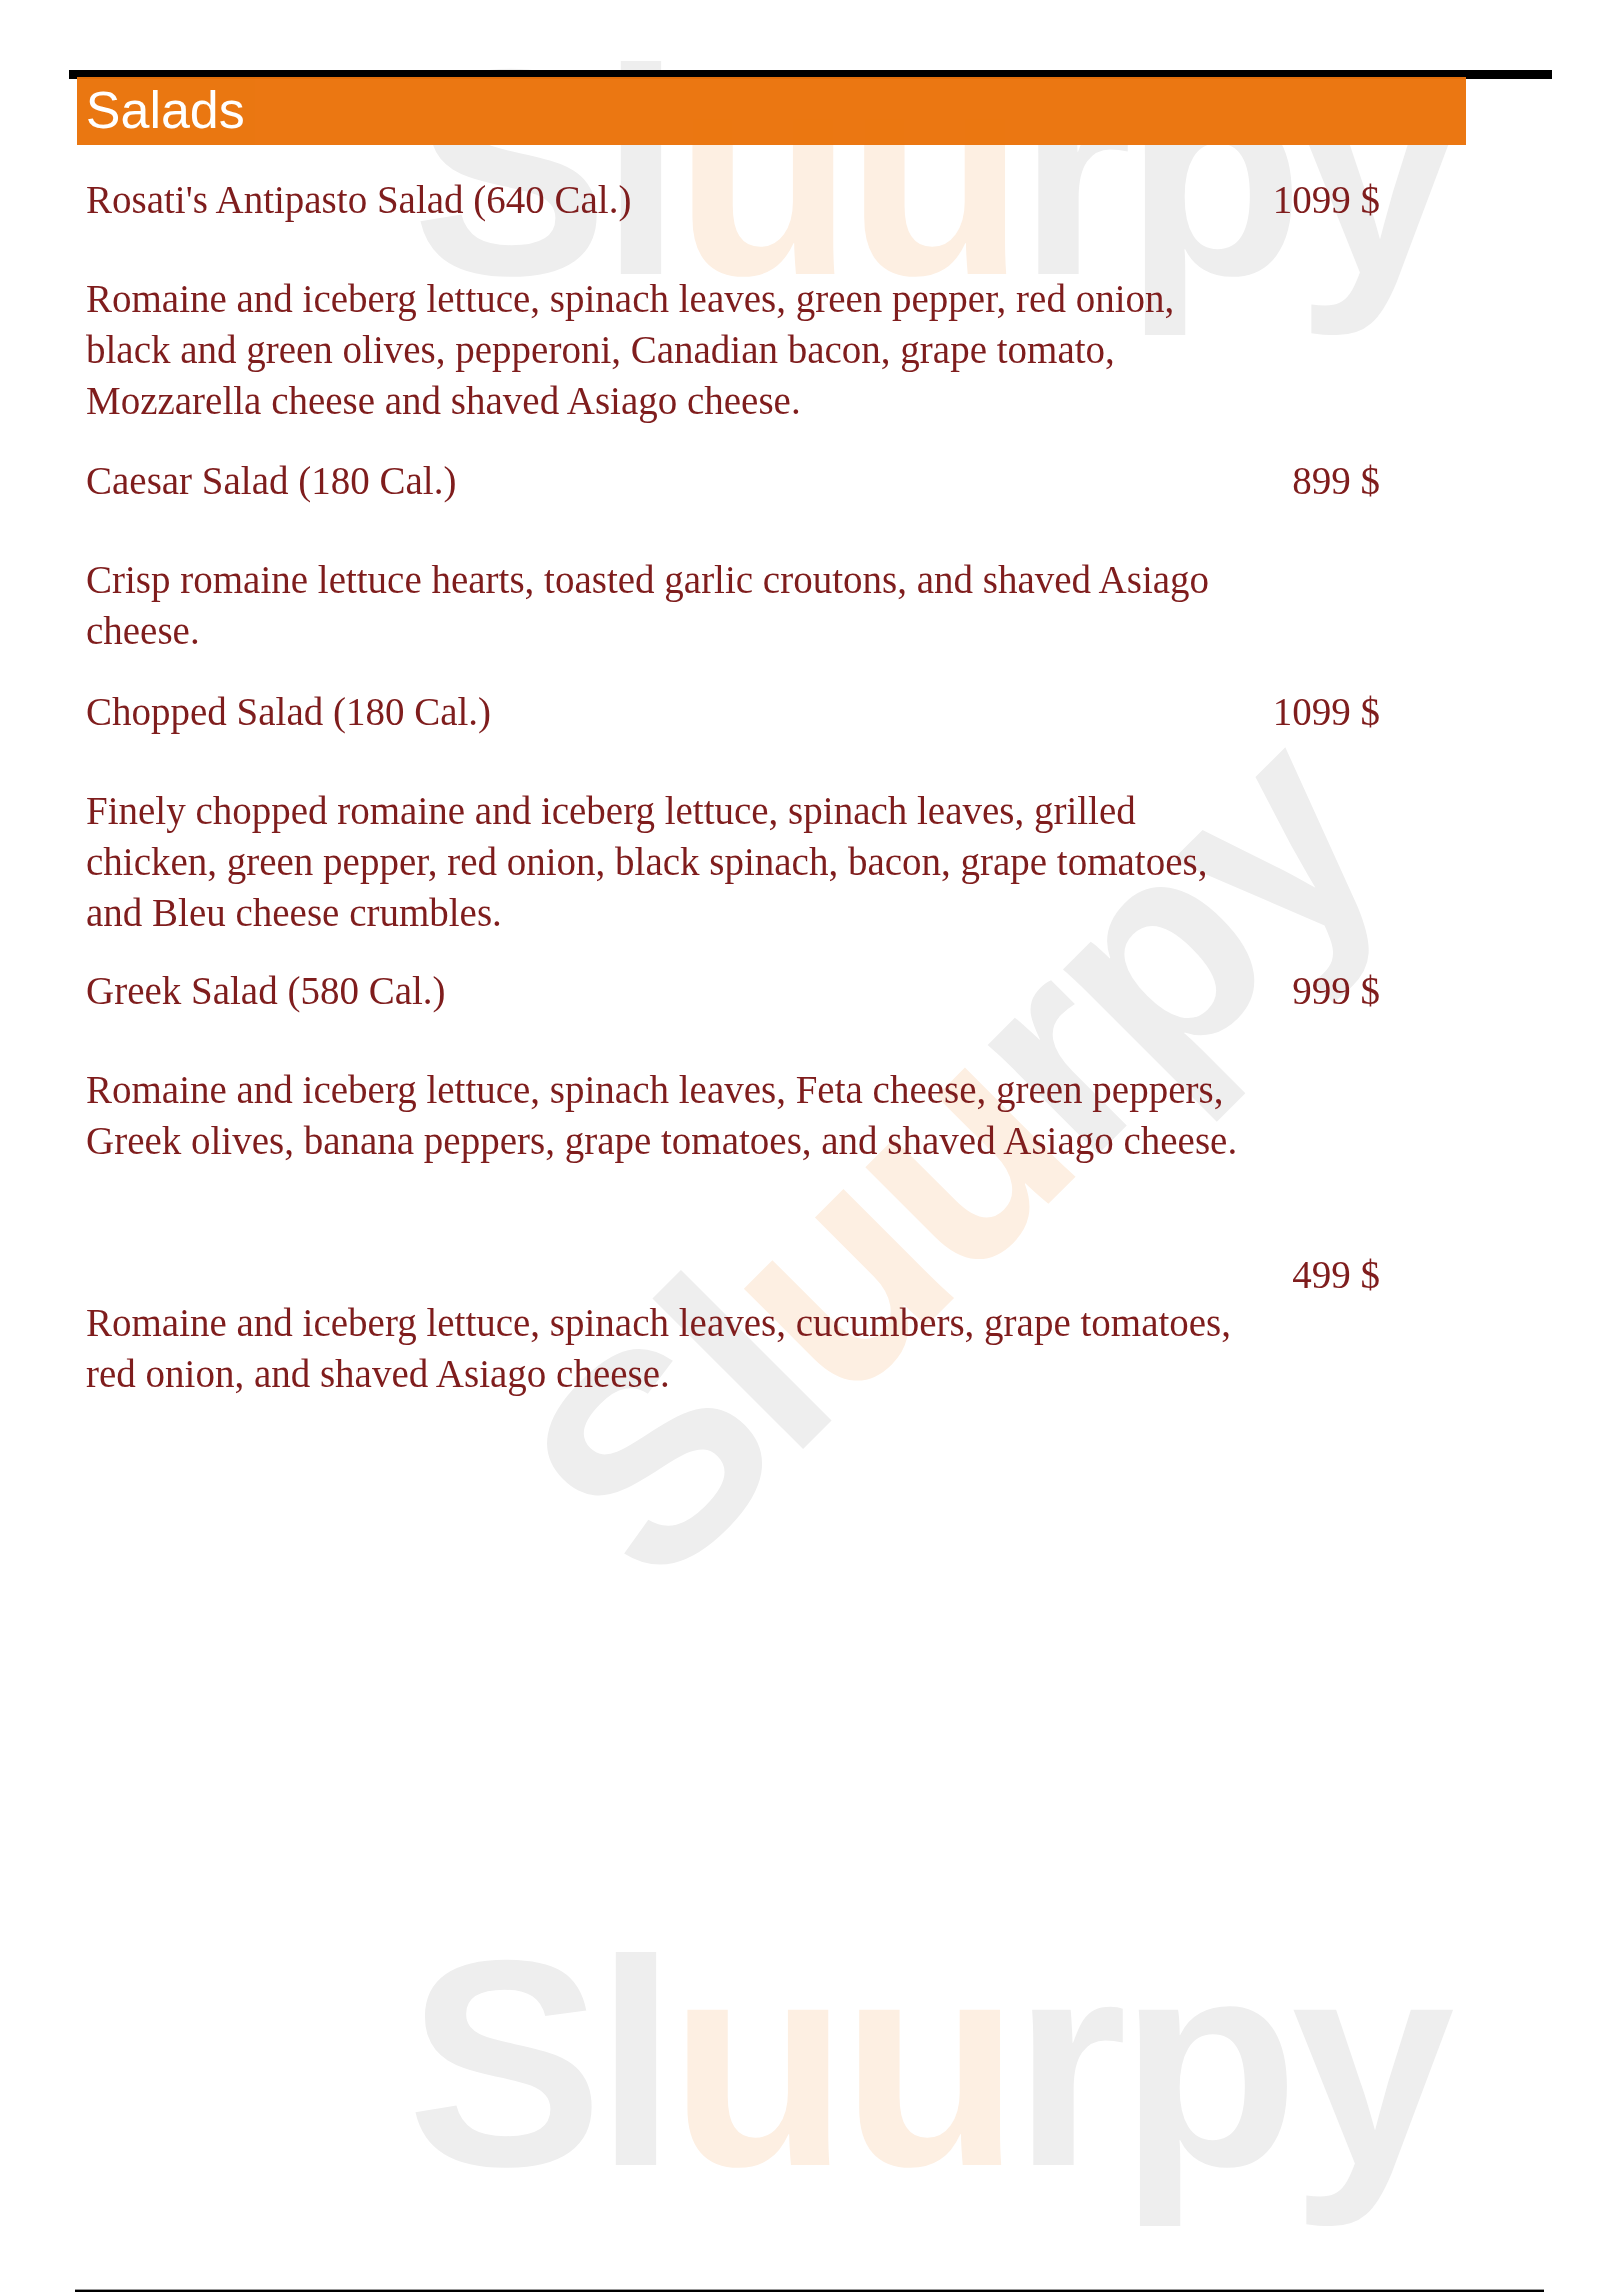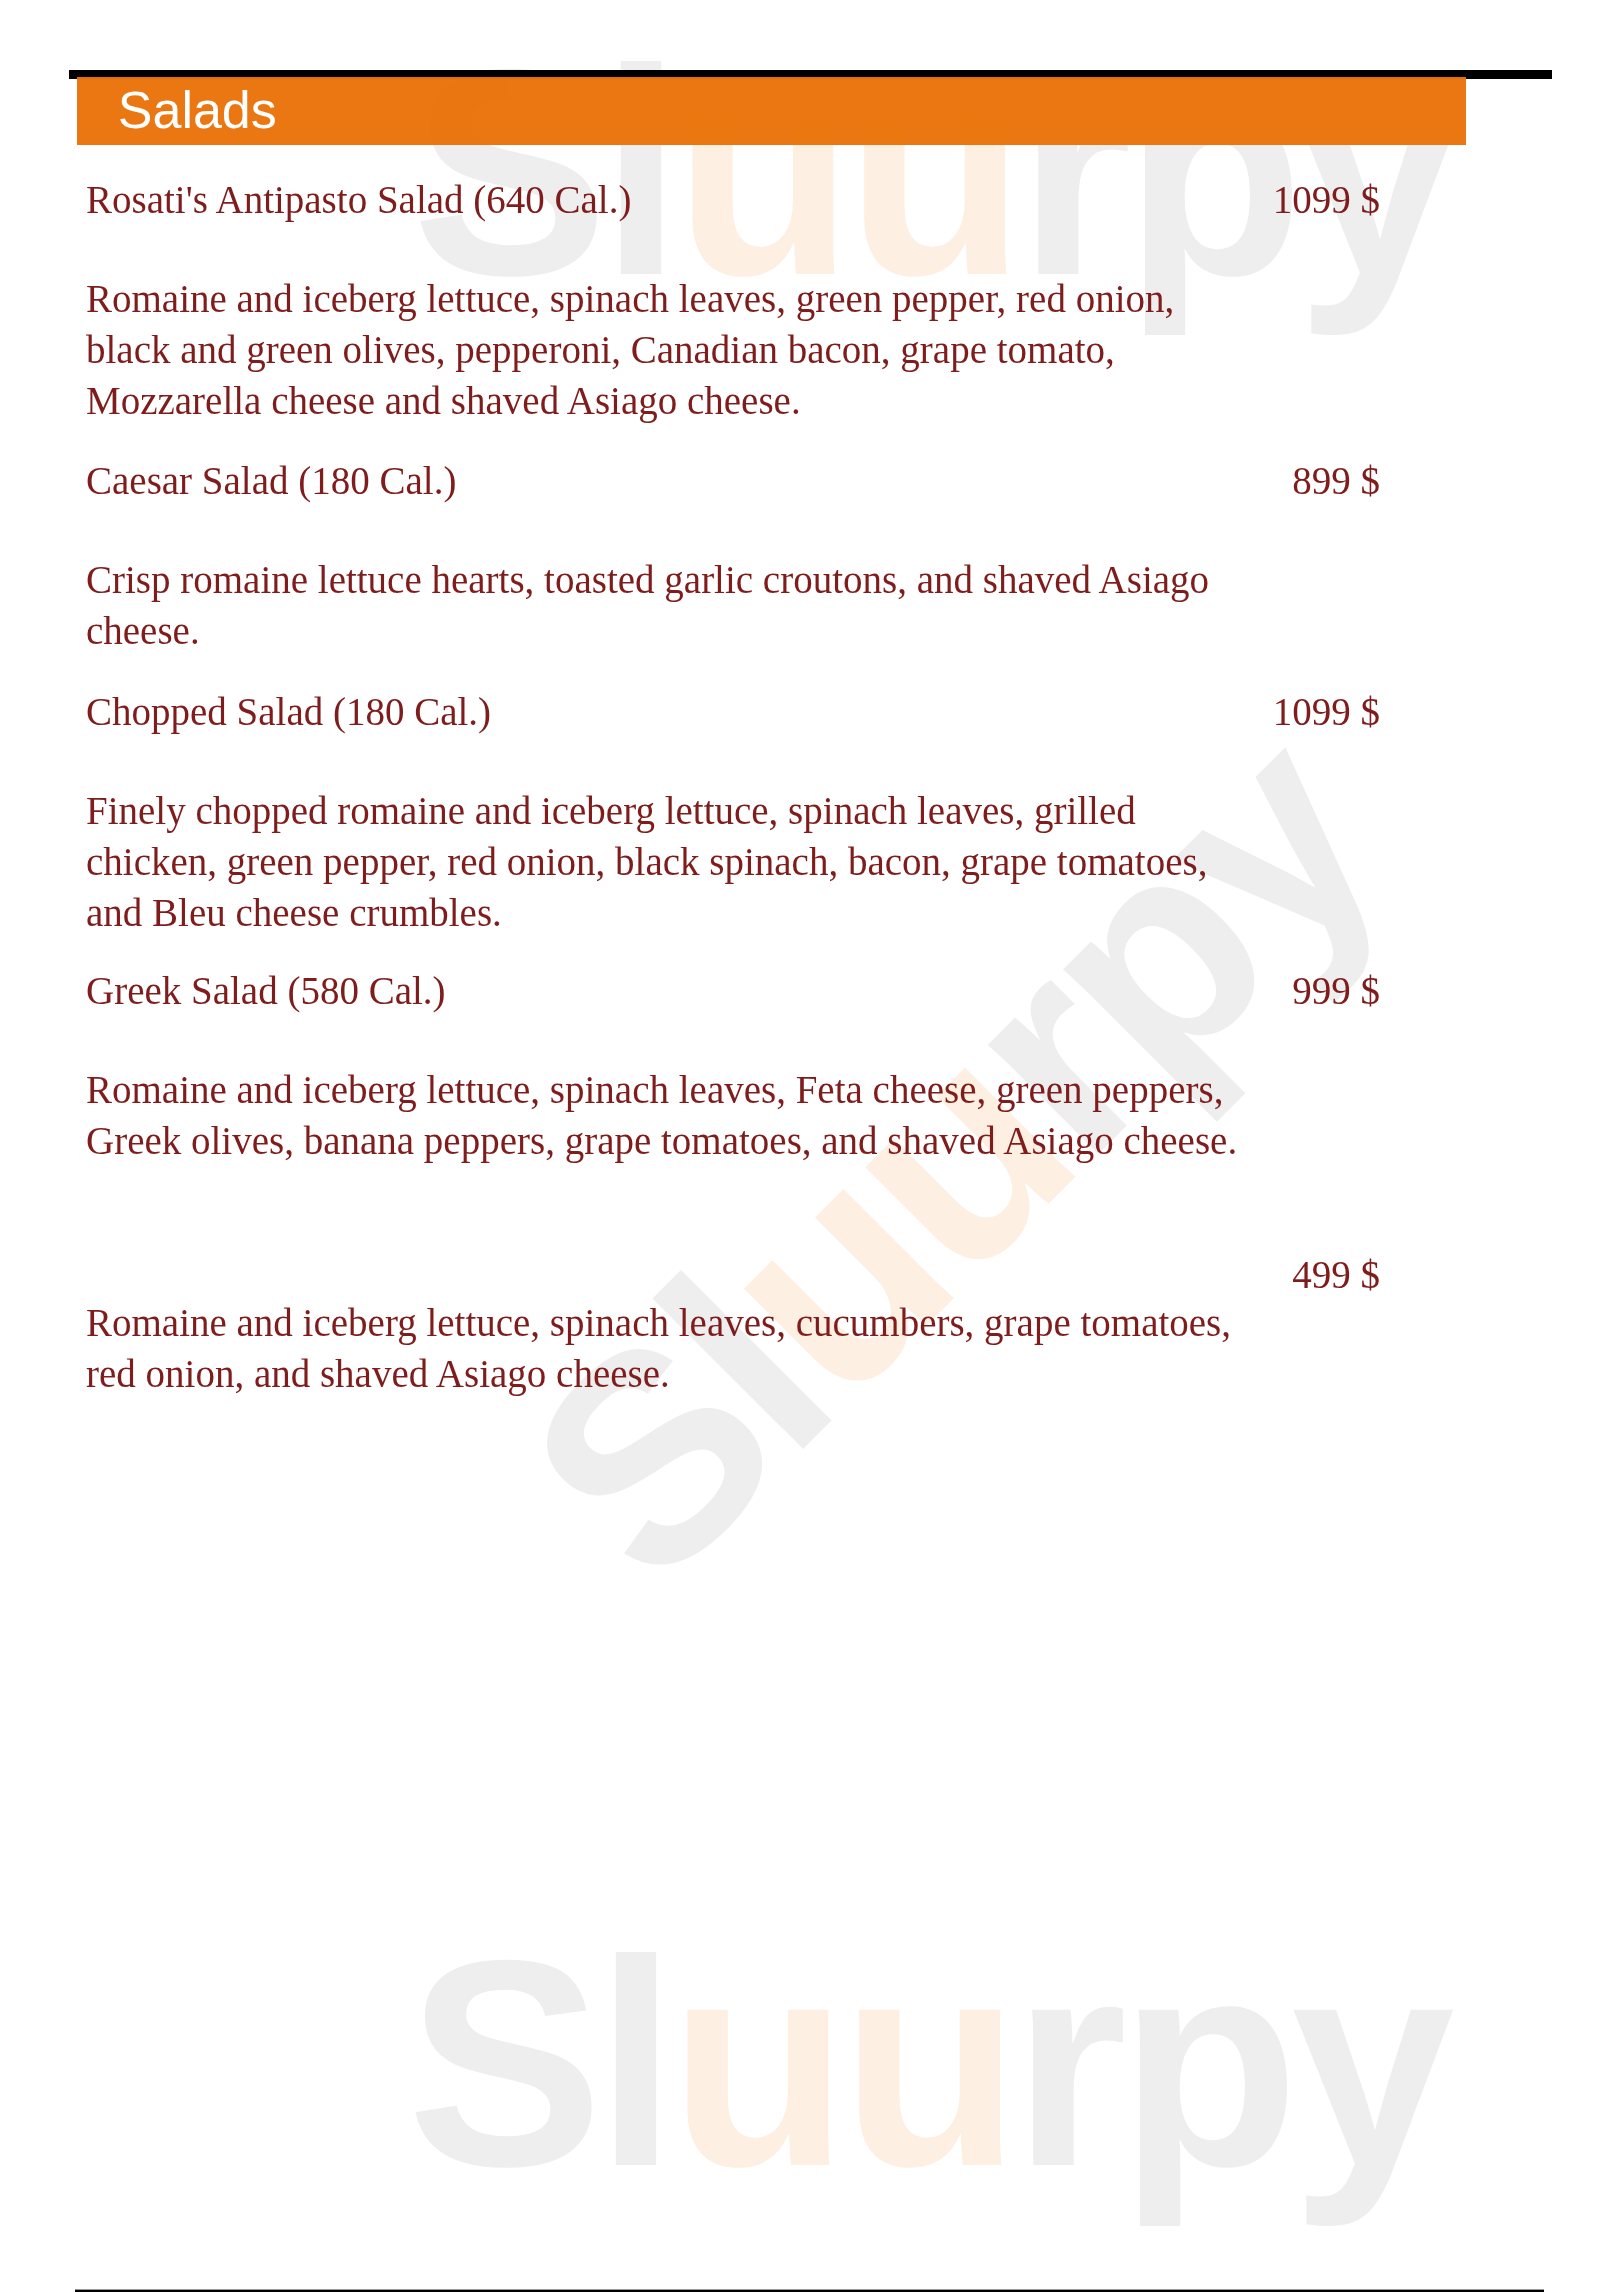--- a/index.html
+++ b/index.html
@@ -28,21 +28,20 @@
   }
   .section-header {
     position: absolute; left: 77px; top: 77px; width: 1389px; height: 68px;
     background: #ea730a; opacity: 0.97; z-index: 2;
   }
   .section-title {
     position: absolute; left: 8.8px; top: 3.9px;
     font-family: "Liberation Sans", sans-serif;
     font-size: 52px; line-height: 59px;
     color: #ffffff;
-    margin-left: 32px;
   }
 
   .item {
     position: absolute; left: 86px; width: 1294px;
     font-family: "Liberation Serif", serif;
     font-size: 39px; line-height: 51px; color: #7f1d1d;
     z-index: 3;
   }
   .item-name { display: block; }
   .item-price { position: absolute; right: 0; top: 0; white-space: nowrap; }

